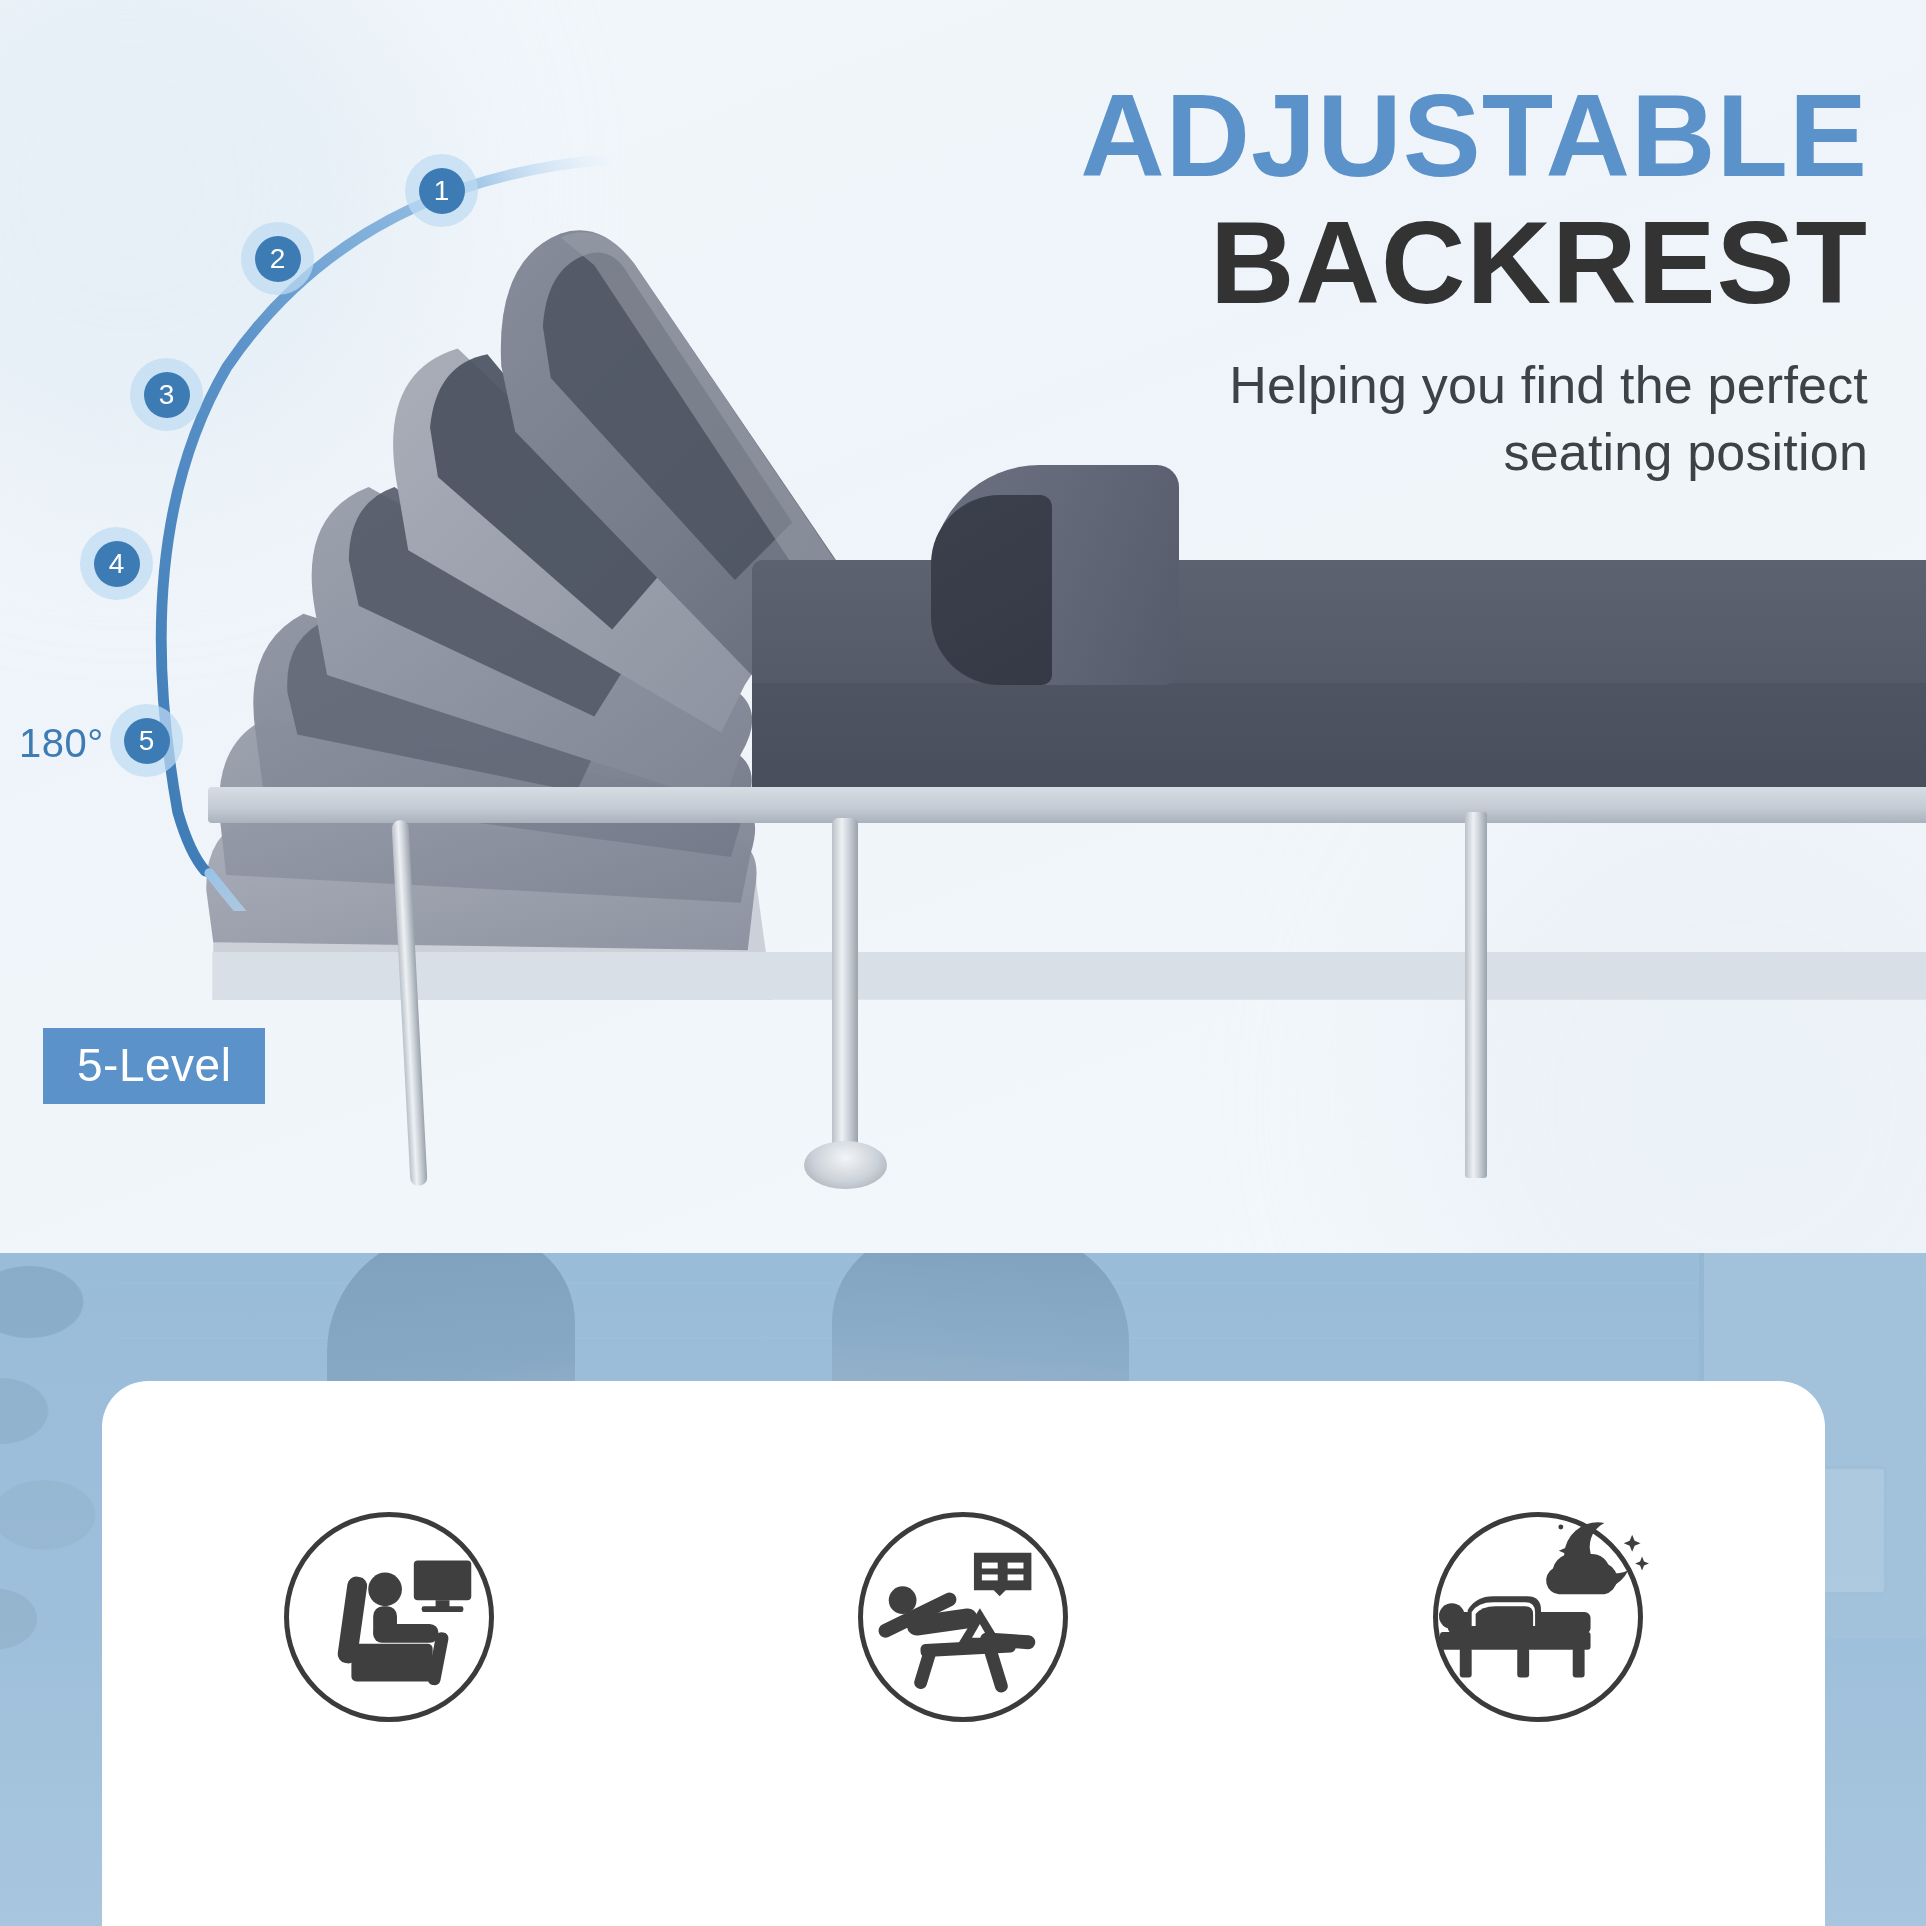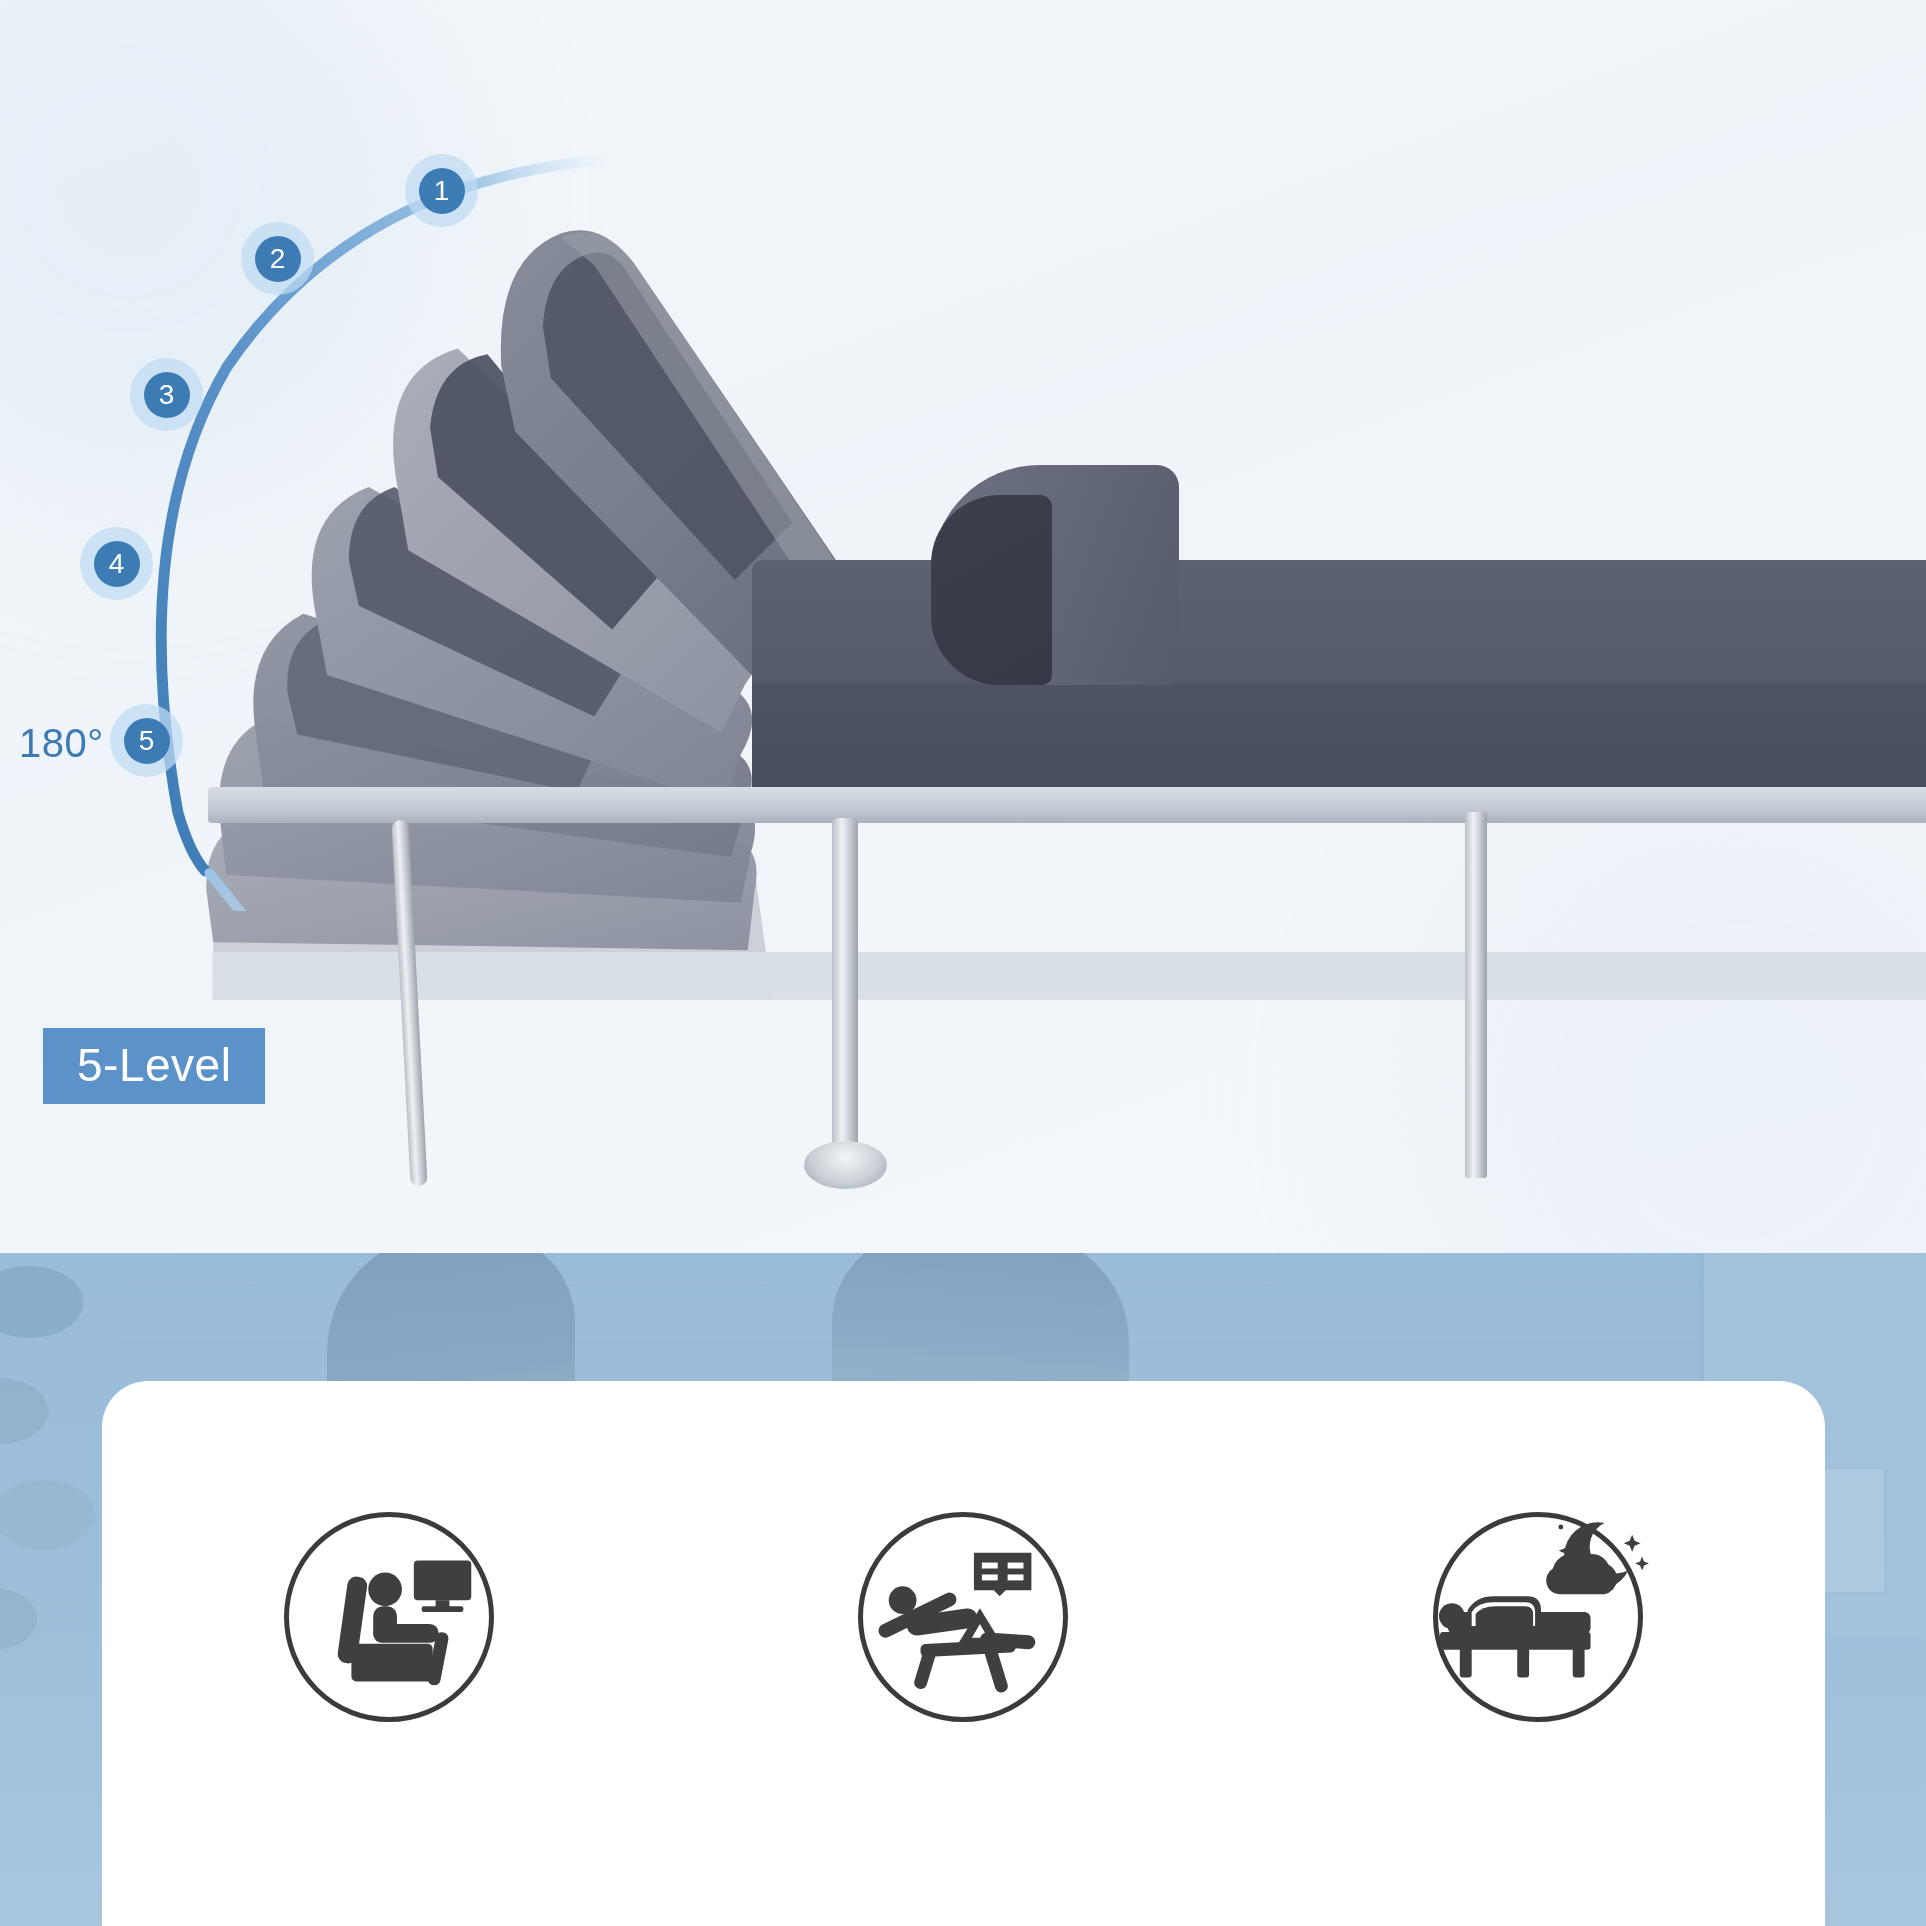--- a/index.html
+++ b/index.html
@@ -294,20 +294,28 @@
     <span class="dot">4</span>
   </div>
   <div class="level-node" id="node-5">
     <span class="dot">5</span>
   </div>
 
   <div id="label-180">180°</div>
 
   <div id="badge-5level">5-Level</div>
 
+  <div id="headline-block">
+    <div id="title-adjustable">ADJUSTABLE</div>
+    <div id="title-backrest">BACKREST</div>
+    <div id="subtitle">
+      <span class="sub-line">Helping you find the perfect</span>
+      <span class="sub-line">seating position</span>
+    </div>
+  </div>
 </div>
 
 <div id="bottom-panel">
   <div class="photo-shape" id="photo-bricks"></div>
   <div class="photo-shape" id="photo-plant"></div>
   <div class="photo-shape" id="photo-woman"></div>
   <div class="photo-shape" id="photo-woman-shirt"></div>
   <div class="photo-shape" id="photo-hand"></div>
   <div class="photo-shape" id="photo-man"></div>
   <div class="photo-shape" id="photo-wall-panel"></div>

